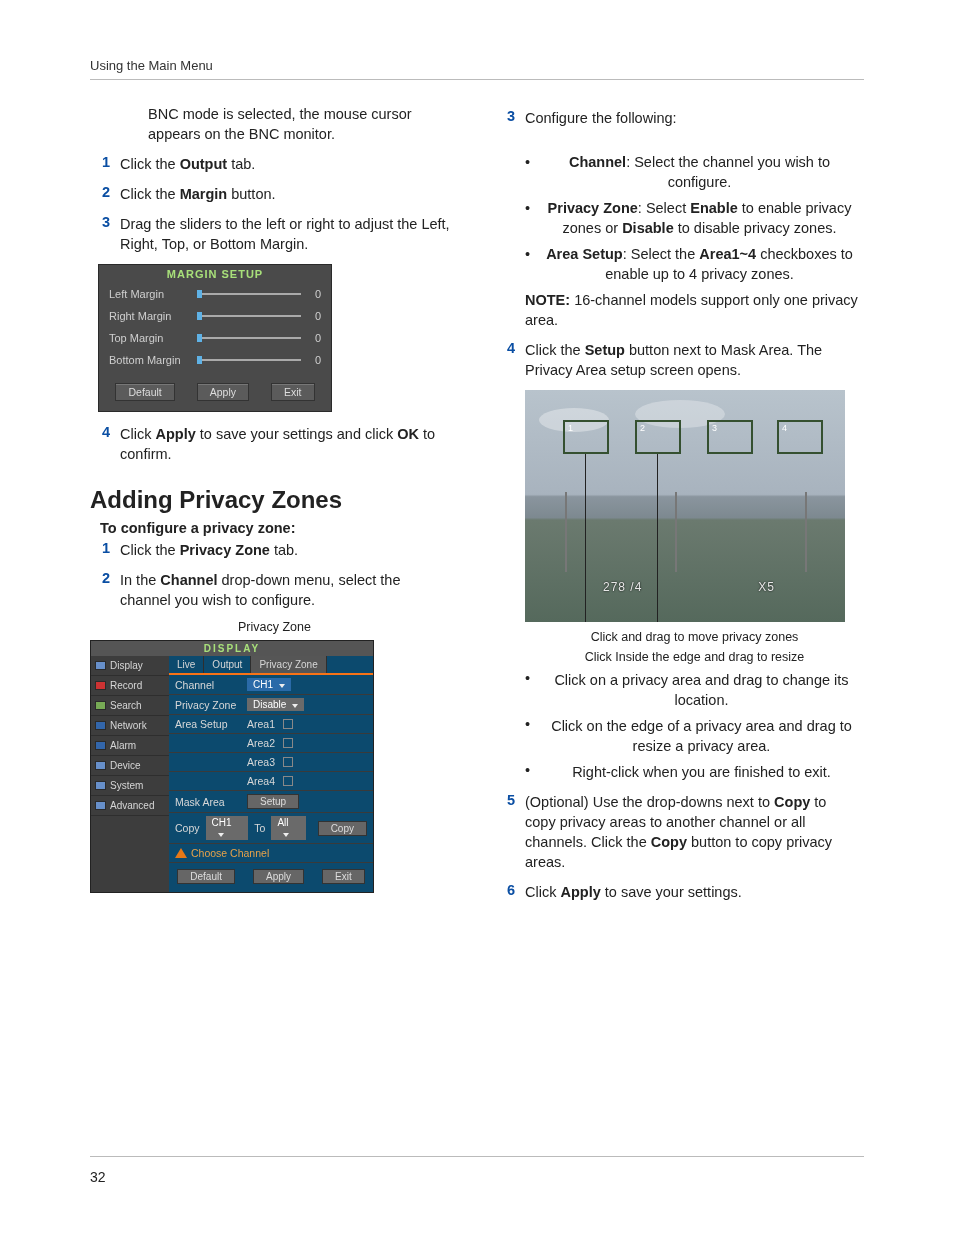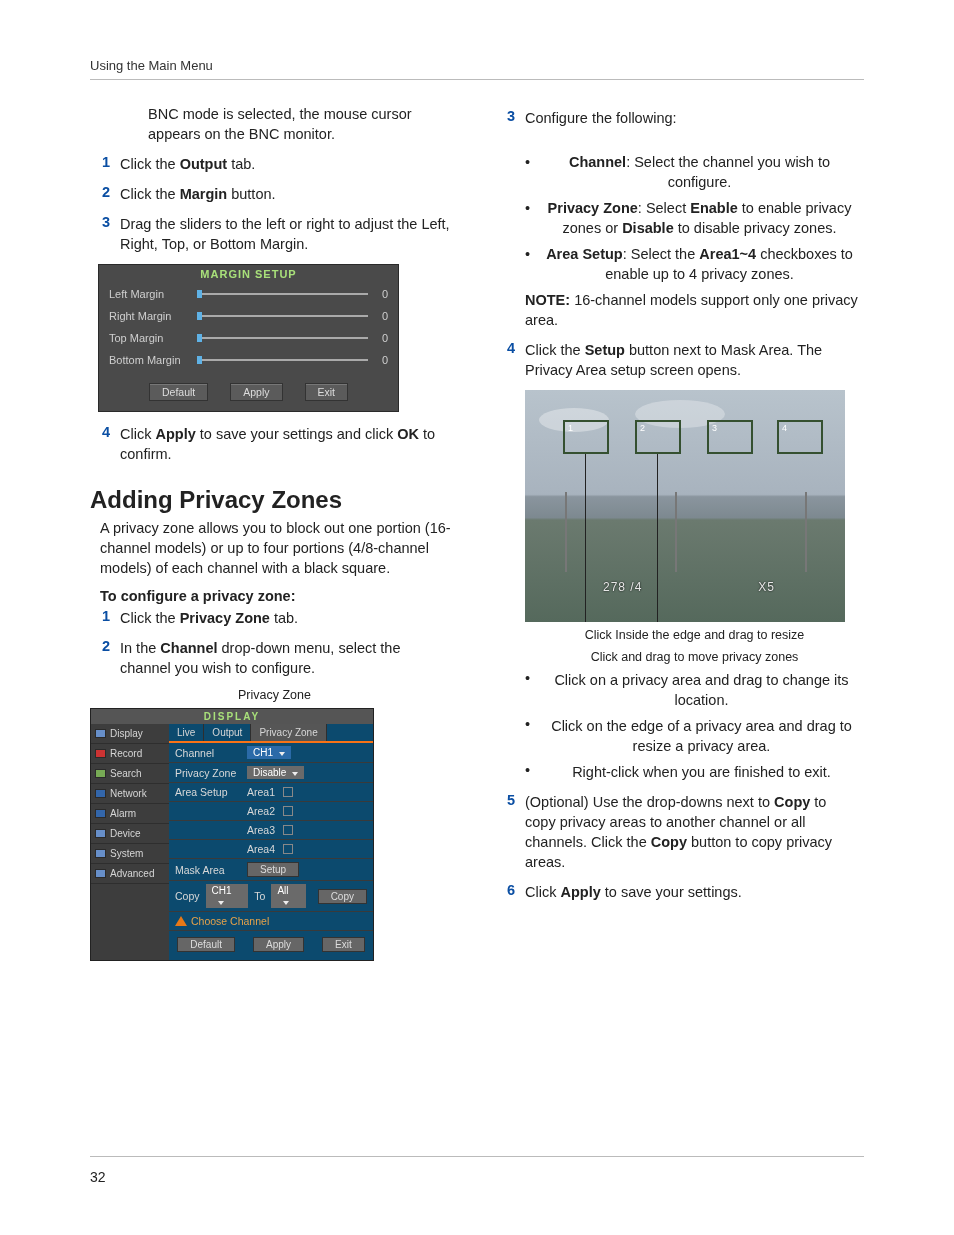--- a/index.html
+++ b/index.html
@@ -28,21 +28,21 @@
   .attention-label { color: #e40000; font-weight: 700; }
   .caption { font-size: 12.5px; text-align: center; margin: 4px 0 6px 0; }
   .pagefoot { position: absolute; bottom: 50px; left: 90px; font-size: 14px; }
   .foot-rule { position:absolute; bottom:78px; left:90px; right:90px; border:none; border-top:1px solid #bbb;}
   .bullet-row { display:flex; margin:2px 0 6px 0; }
   .bullet-dot { width:14px; flex-shrink:0; font-size:14.5px; }
   .bullet-body { flex:1; font-size:14.5px; line-height:1.38;text-align:center; }
   .note-label { font-weight:700; }
 
   
-  .margin-setup { width: 301px; margin: 2px 0 12px 8px; background:#4a4a4a; border:1px solid #2a2a2a; font-family:Arial,sans-serif; }
+  .margin-setup { width: 234px; margin: 2px 0 12px 8px; background:#4a4a4a; border:1px solid #2a2a2a; font-family:Arial,sans-serif; }
   .ms-title { text-align:center; color:#a8e07a; font-size:11px; letter-spacing:1px; padding:3px 0; font-weight:700; }
   .ms-row { display:flex; align-items:center; padding:5px 10px; }
   .ms-lab { width:88px; color:#cfcfcf; font-size:11px; }
   .ms-track { flex:1; height:2px; background:#aaa; position:relative; }
   .ms-thumb { position:absolute; left:0; top:-3px; width:5px; height:8px; background:#5fb2e6; }
   .ms-val { width:14px; color:#cfcfcf; font-size:11px; text-align:right; margin-left:6px; }
   .ms-btns { display:flex; justify-content:center; gap:22px; padding:12px 0 10px; }
   .ms-btn { background:#5b5b5b; color:#ddd; border:1px solid #333; font-size:10.5px; padding:2px 12px; box-shadow:inset 0 1px 0 #777; }
 
   
@@ -148,21 +148,20 @@
     </div>
 
     <div class="step">
       <div class="step-num">4</div>
       <div class="step-body">
         <span>Click </span><span class="bold-run">Apply</span><span> to save your settings and click </span><span class="bold-run">OK</span><span> to confirm.</span>
       </div>
     </div>
 
     <div class="h2">Adding Privacy Zones</div>
-    <div class="para" style="margin-left:10px">A privacy zone allows you to block out one portion (16-channel models) or up to four portions (4/8-channel models) of each channel with a black square.</div>
 
 
     <div class="subhead">To configure a privacy zone:</div>
 
     <div class="step">
       <div class="step-num">1</div>
       <div class="step-body">
         <span>Click the </span><span class="bold-run">Privacy Zone</span><span> tab.</span>
       </div>
     </div>
@@ -326,22 +325,22 @@
           <div class="pole" style="left:280px"></div>
         <div class="pbox n1"><span>1</span></div>
         <div class="pbox n2"><span>2</span></div>
         <div class="pbox n3"><span>3</span></div>
         <div class="pbox n4"><span>4</span></div>
         <div class="osd" style="left:78px;">278 /4</div>
         <div class="osd" style="right:70px;">X5</div>
         <div class="vline" style="left:60px;top:64px;height:168px;"></div>
         <div class="vline" style="left:132px;top:64px;height:188px;"></div>
       </div>
+      <div class="caption" style="margin-top:8px;">Click and drag to move privacy zones</div>
       <div class="caption">Click Inside the edge and drag to resize</div>
-      <div class="caption" style="margin-top:8px;">Click and drag to move privacy zones</div>
     </div>
 
     <div style="margin-left:30px;margin-top:6px;">
       <div class="bullet-row">
           <div class="bullet-dot">•</div>
           <div class="bullet-body">Click on a privacy area and drag to change its location.</div>
         </div>
       <div class="bullet-row">
           <div class="bullet-dot">•</div>
           <div class="bullet-body">Click on the edge of a privacy area and drag to resize a privacy area.</div>

